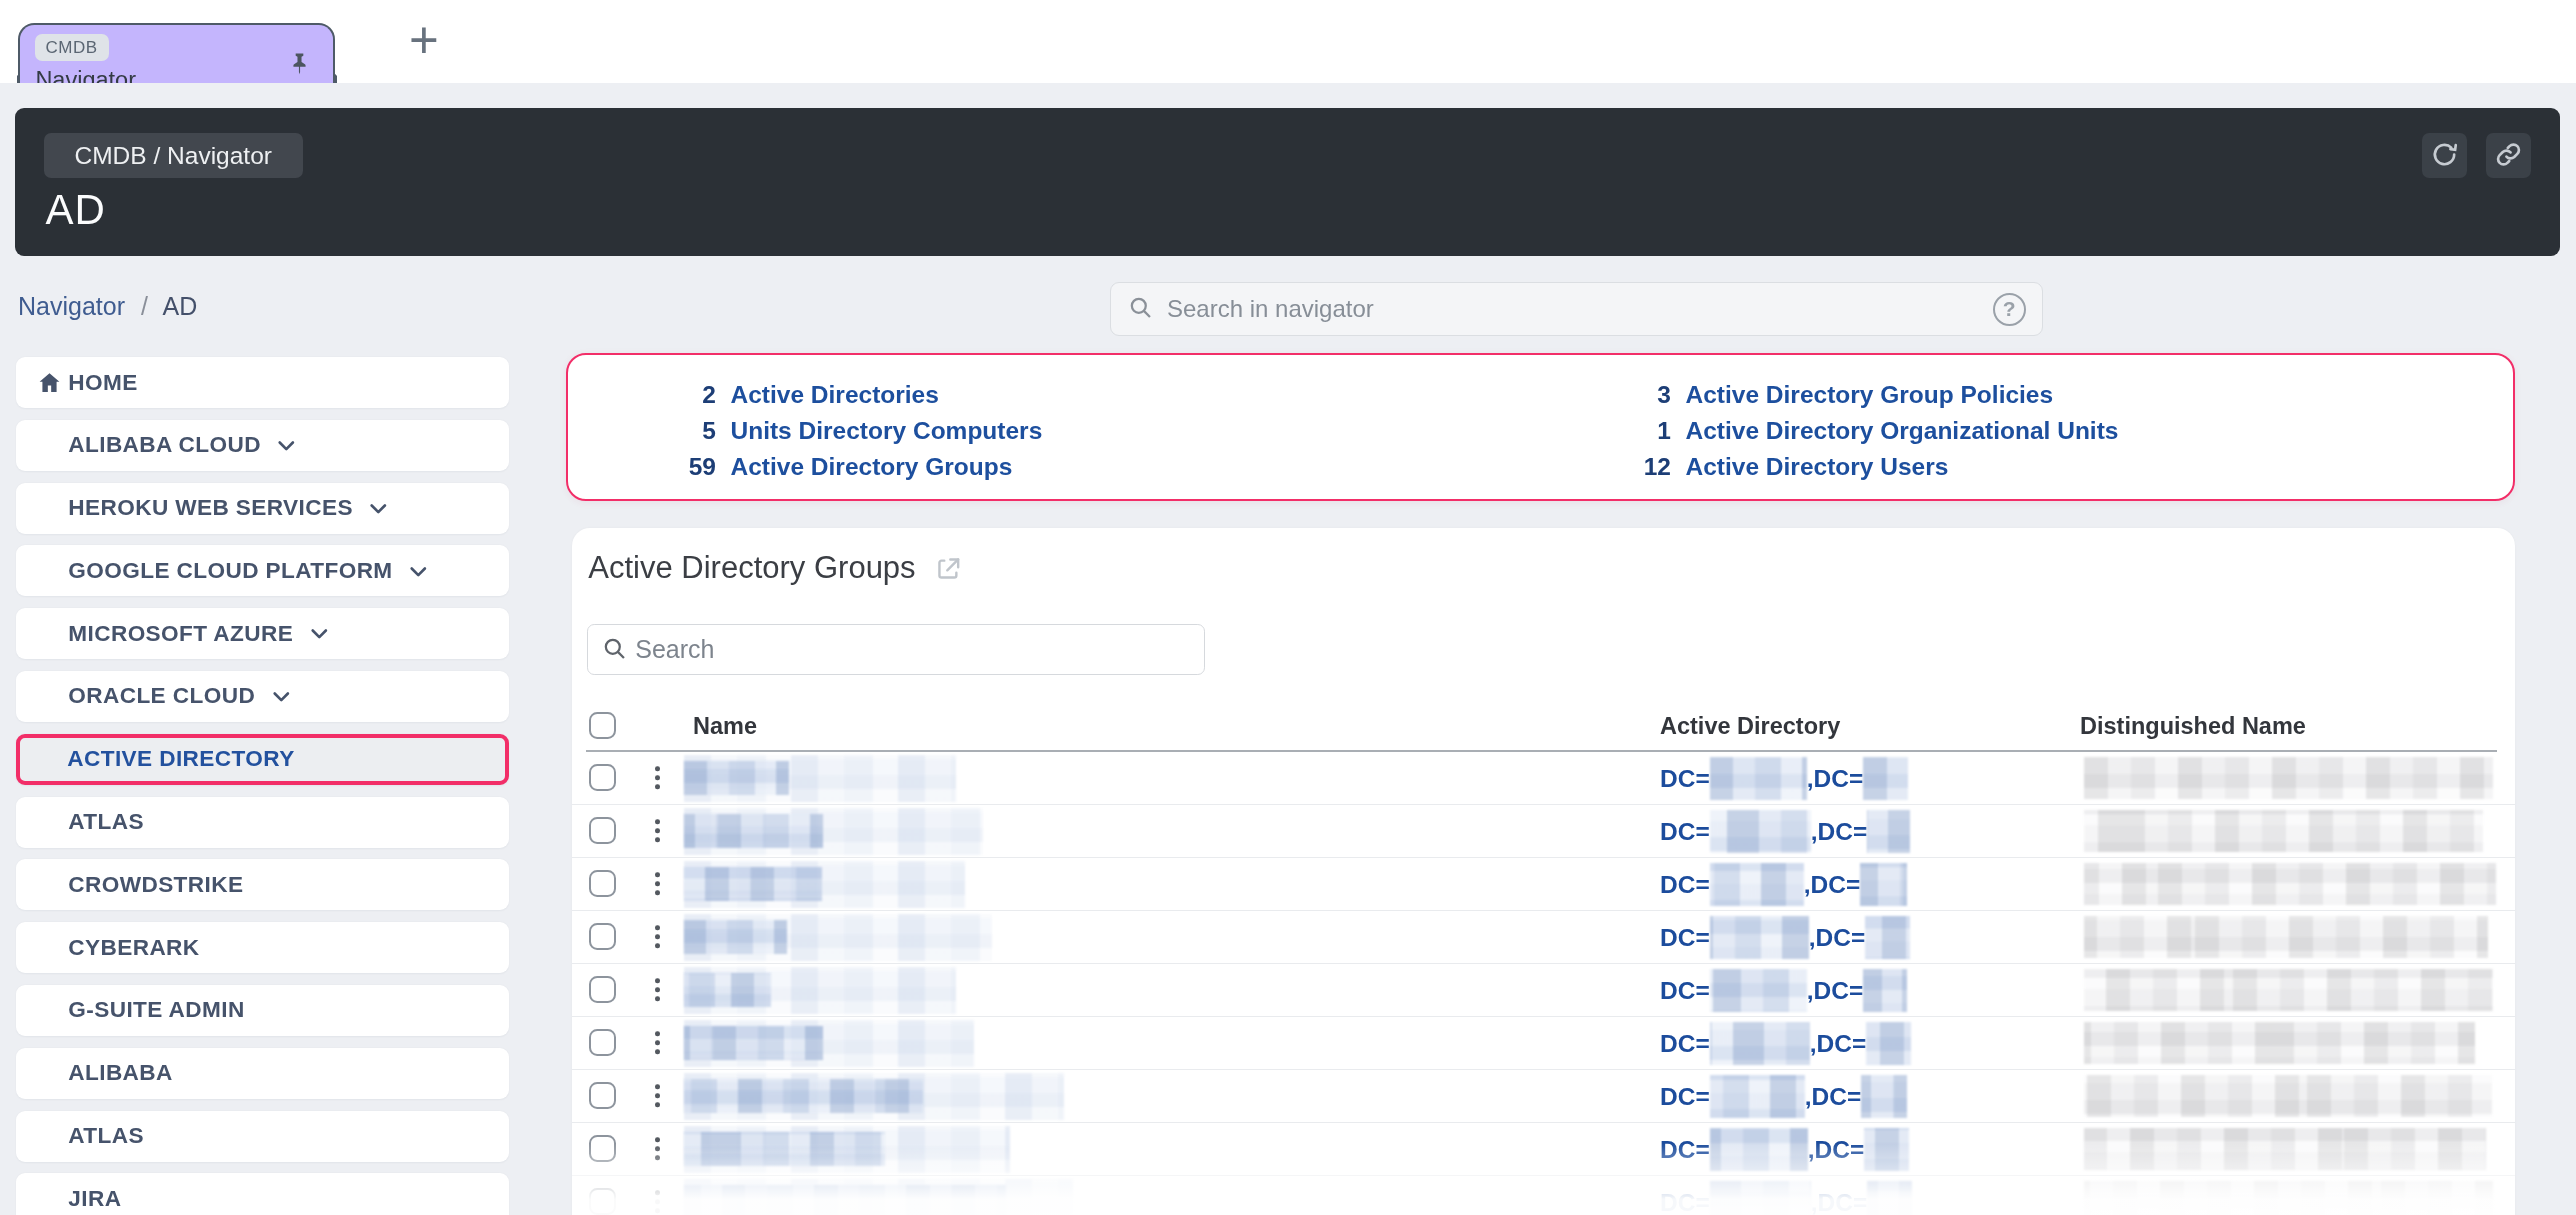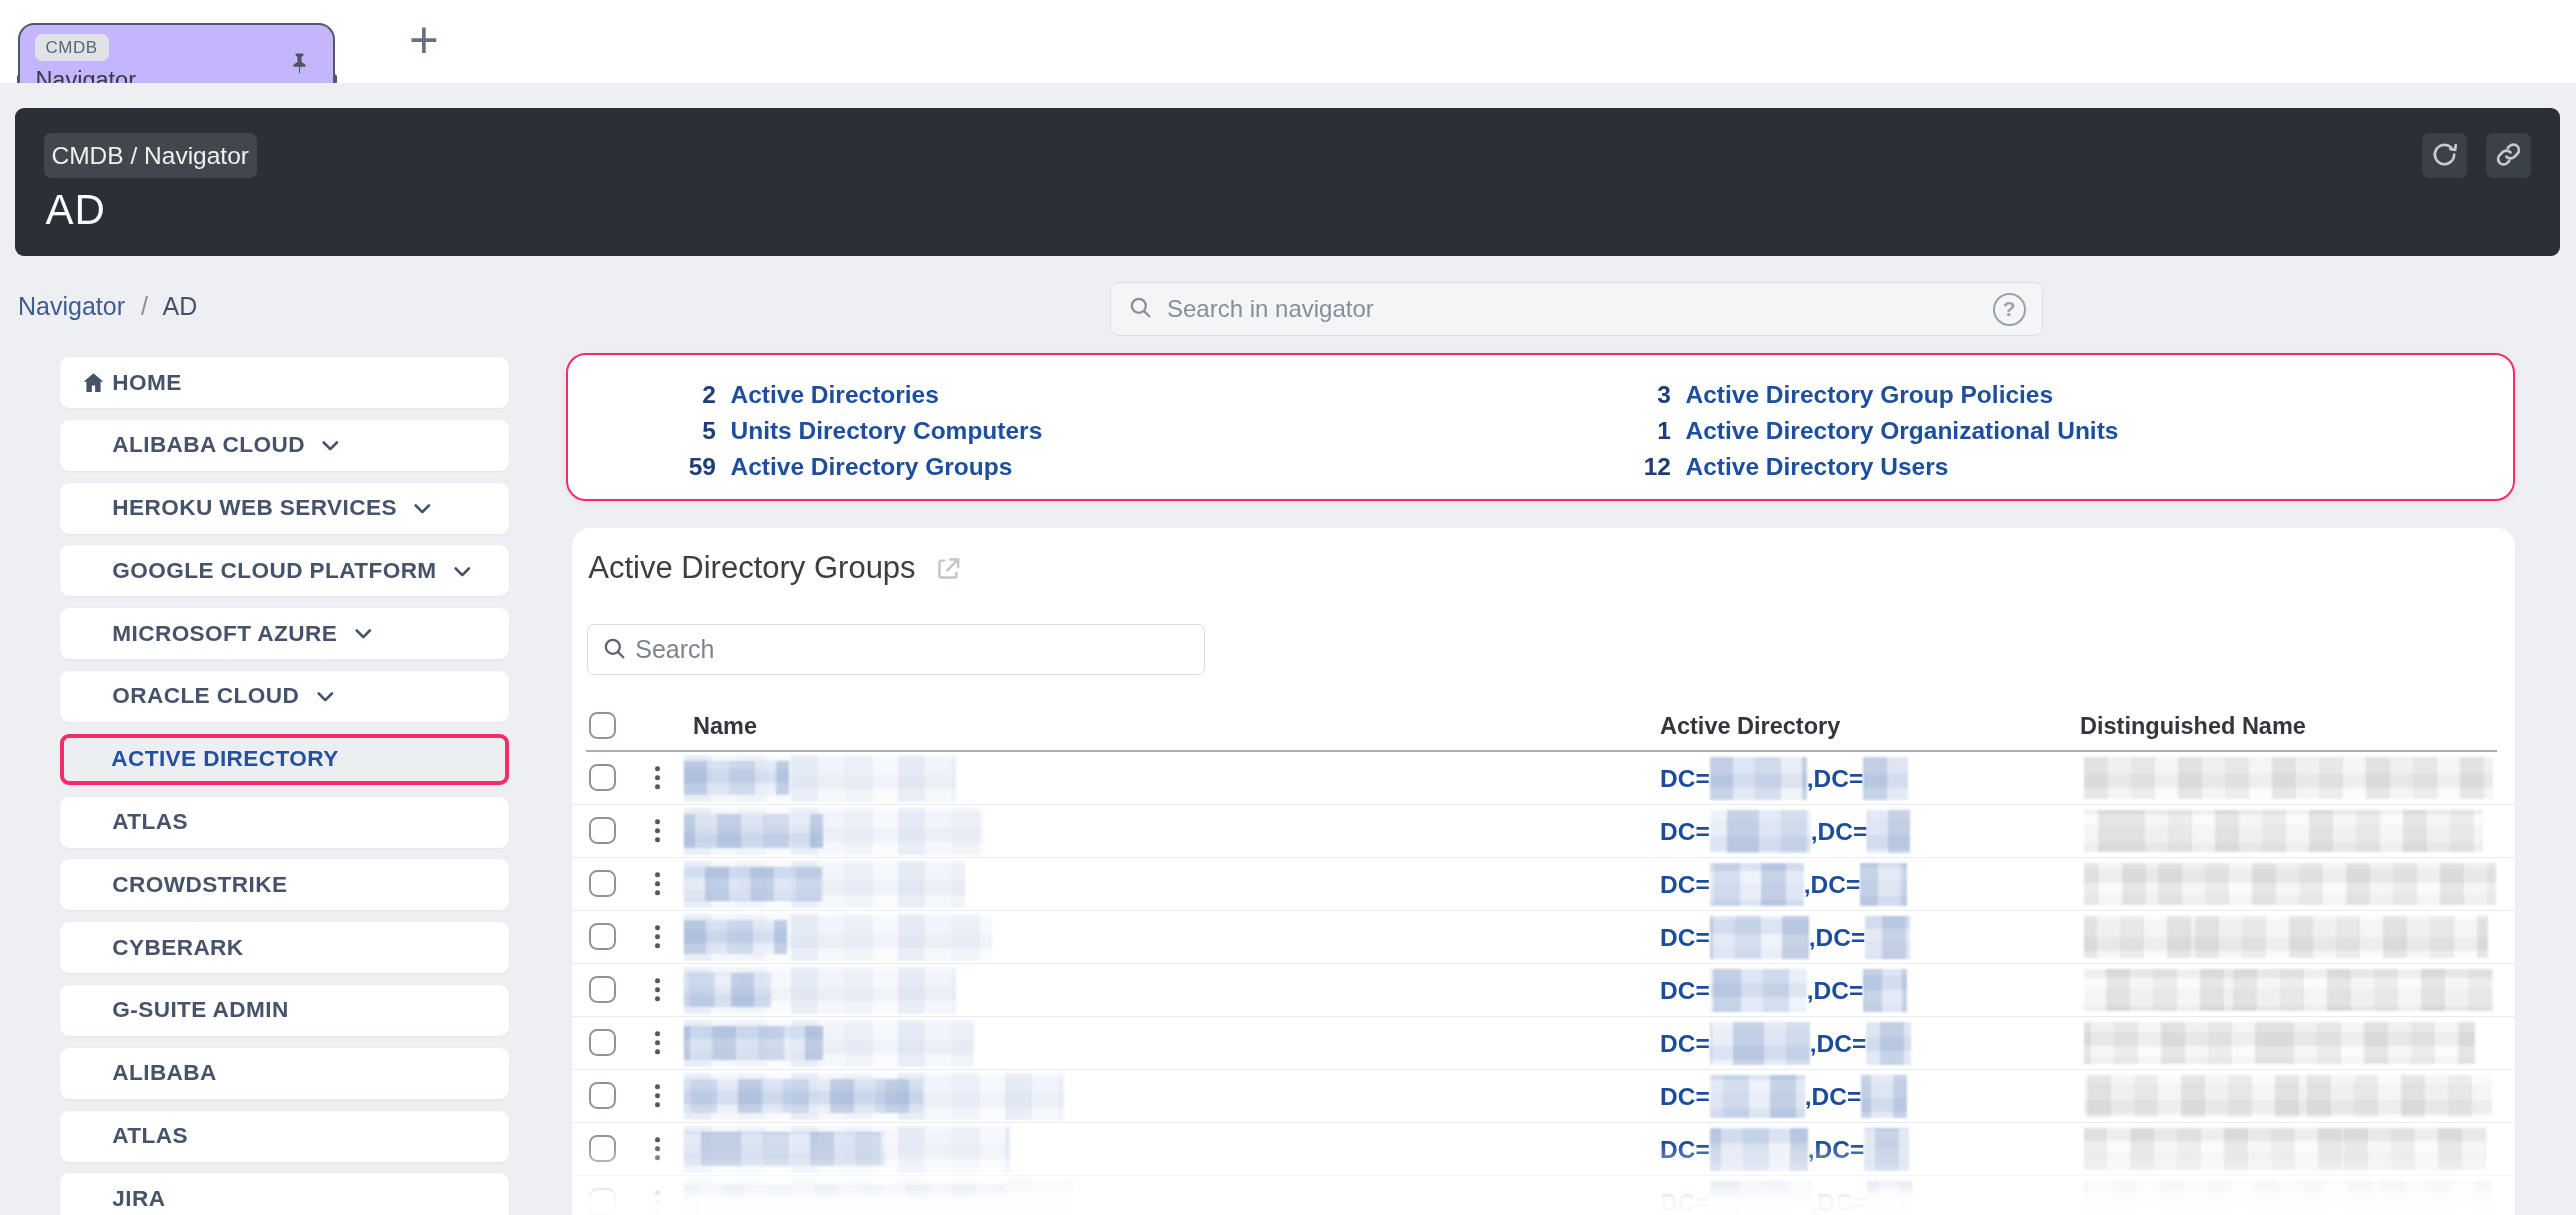--- a/index.html
+++ b/index.html
@@ -19,21 +19,21 @@
   .tab-title { position: absolute; left: 15.4px; top: 42px; font-size: 23.5px; color: #333b44; }
   .tab-pin { position: absolute; right: 20px; top: 25px; }
   .newtab { position: absolute; left: 397px; top: 11px; width: 54px; height: 58px; display: flex;
             align-items: center; justify-content: center; font-size: 51px; font-weight: 300; color: #68727e; }
 
   
   .content { position: absolute; left: 0; top: 83px; right: 0; bottom: 0; background: #edeff3; }
 
   
   .dkheader { position: absolute; left: 14.5px; top: 25px; width: 2545px; height: 148px; background: #2b3036; border-radius: 9px; }
-  .chip { position: absolute; left: 29px; top: 25px; height: 45px; line-height: 45px; padding: 0 8px;
+  .chip { position: absolute; left: 29px; top: 25px; height: 45px; line-height: 45px; padding: 0 31px;
           background: #42474e; color: #eef0f2; font-size: 24.5px; border-radius: 7.2px; }
   .hd-title { position: absolute; left: 31px; top: 76px; font-size: 42px; line-height: 51px; color: #fbfcfd; font-weight: 400; letter-spacing: 0.9px; }
   .icon-btn { position: absolute; top: 25px; width: 45px; height: 45px; border-radius: 7.2px; background: #3b4148;
               display: flex; align-items: center; justify-content: center; }
   .icon-btn.refresh { left: 2407px; }
   .icon-btn.linkbtn { left: 2471px; }
 
   
   .breadcrumb { position: absolute; left: 18px; top: 205px; font-size: 25px; line-height: 36px; }
   .breadcrumb .parent { color: #3f5c90; }
@@ -46,21 +46,21 @@
   .nav-search input { flex: 1; border: none; outline: none; background: transparent; font-family: inherit;
                       font-size: 24px; color: #454b53; margin-left: 12.7px; }
   .nav-search input::placeholder { color: #878e97; opacity: 1; }
   .help { width: 33px; height: 33px; border: 2.3px solid #9aa1a9; border-radius: 50%; color: #9aa1a9;
           font-size: 21px; font-weight: 700; display: flex; align-items: center; justify-content: center; }
 
   
   .sidebar { position: absolute; left: 16.3px; top: 274px; width: 493px; }
   .sb-item { position: relative; height: 51px; background: #ffffff; border-radius: 9px; margin-bottom: 11.8px;
              display: flex; align-items: center; padding-left: 52px; font-size: 22.6px; font-weight: 700;
-             color: #46536b; letter-spacing: 0.4px; box-shadow: 0 0.9px 1.8px rgba(20,30,50,.05); cursor: pointer; margin-left: 44px; }
+             color: #46536b; letter-spacing: 0.4px; box-shadow: 0 0.9px 1.8px rgba(20,30,50,.05); cursor: pointer; }
   .sb-item .home-ic { position: absolute; left: 21px; top: 12.7px; }
   .sb-item .chev { margin-left: 14.5px; display: flex; align-items: center; }
   .sb-item.active { border: 4.5px solid #f22e68; background: #eceef1; color: #23519e; padding-left: 47px; }
 
   
   .summary { position: absolute; left: 566px; top: 270px; width: 1949px; height: 148px; background: #ffffff;
              border: 2.7px solid #f22e68; border-radius: 20px; box-shadow: 0 1.8px 7.2px rgba(180,40,90,.07); }
   .sum-col { position: absolute; top: 22px; }
   .sum-col.left { left: 86px; }
   .sum-col.right { left: 1041px; }

